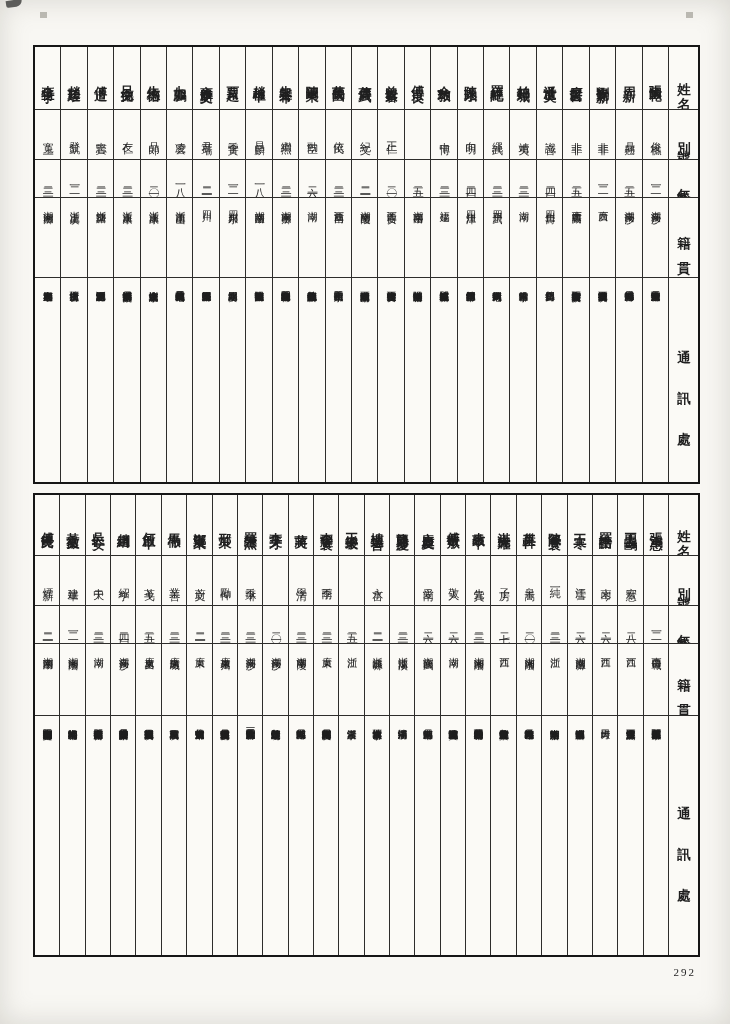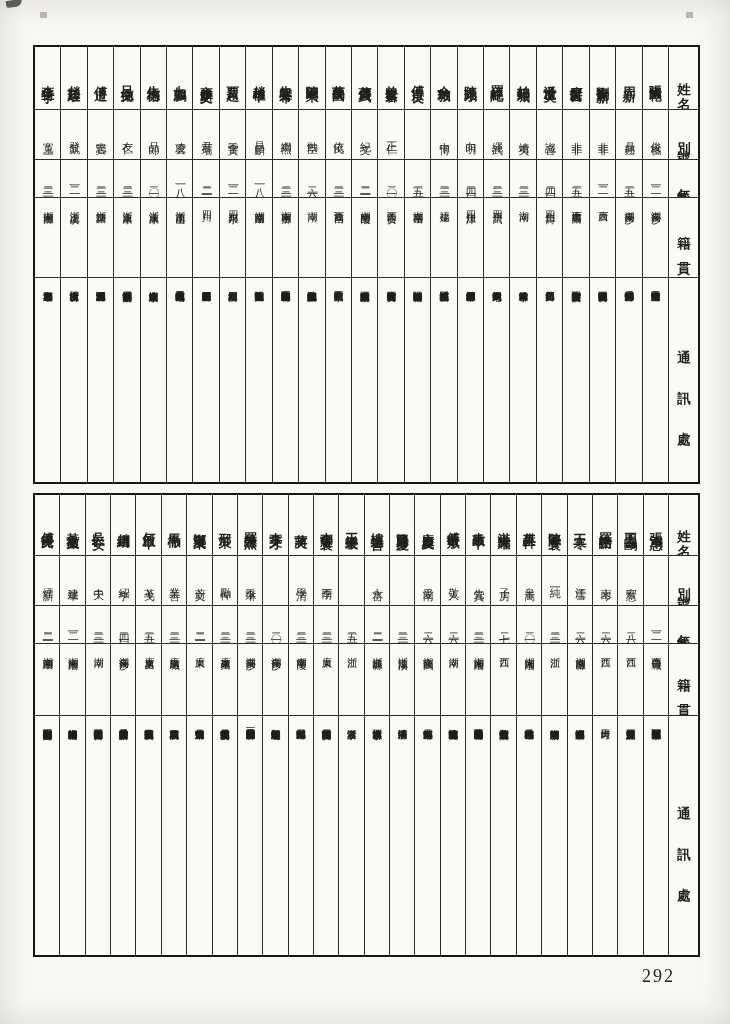--- a/index.html
+++ b/index.html
@@ -67,22 +67,22 @@
     writing-mode: vertical-rl; text-orientation: upright;
     font-weight: bold; font-size: 13.5px;
   }
   .hdr-name   { letter-spacing: 15px; margin-bottom: -15px; }
   .hdr-alias  { letter-spacing: 9px;  margin-bottom: -9px; }
   .hdr-age    { letter-spacing: 3px;  margin-bottom: -3px; }
   .hdr-origin { letter-spacing: 25px; margin-bottom: -25px; }
   .hdr-addr   { letter-spacing: 41px; margin-bottom: -41px; }
 
   .pagenum {
-    position: absolute; right: 55px; top: 966px;
-    font-size: 18px; letter-spacing: 2px; color: #242424; text-align: center;
+    position: absolute; right: 34px; top: 966px;
+    font-size: 11px; letter-spacing: 2px; color: #242424; text-align: center;
   }
 </style>
 </head>
 <body>
 
 <div class="page">
   <div class="corner-speck"></div>
   <div class="scan-mark left"></div>
   <div class="scan-mark right"></div>
 

